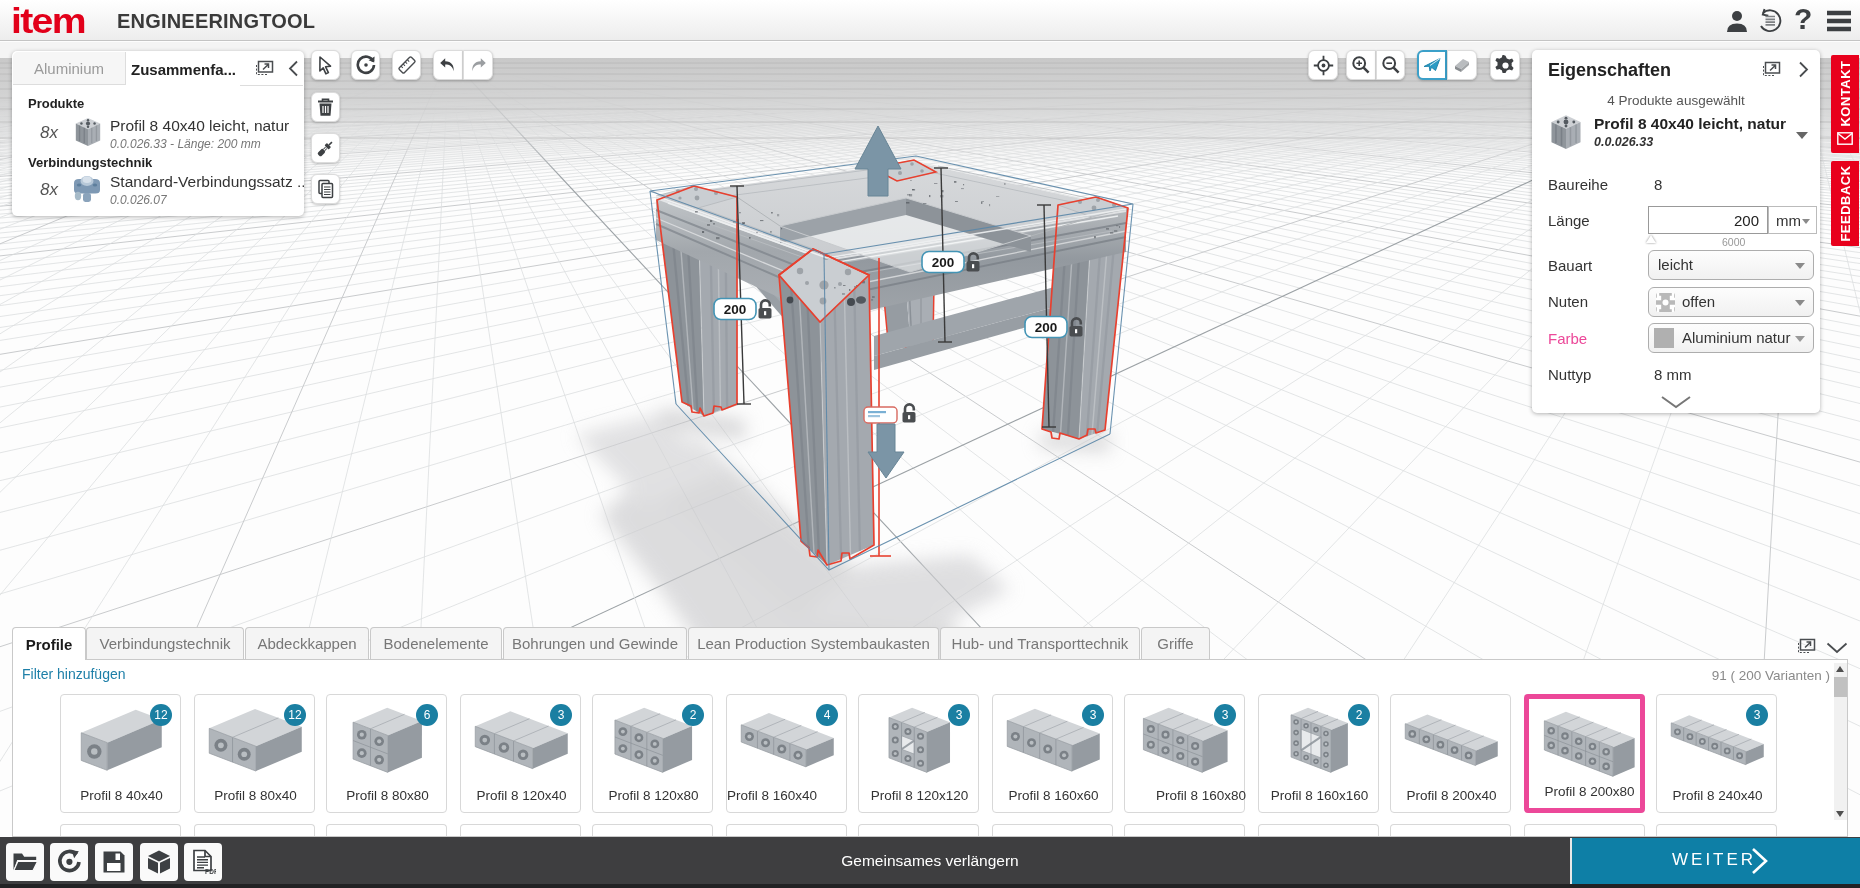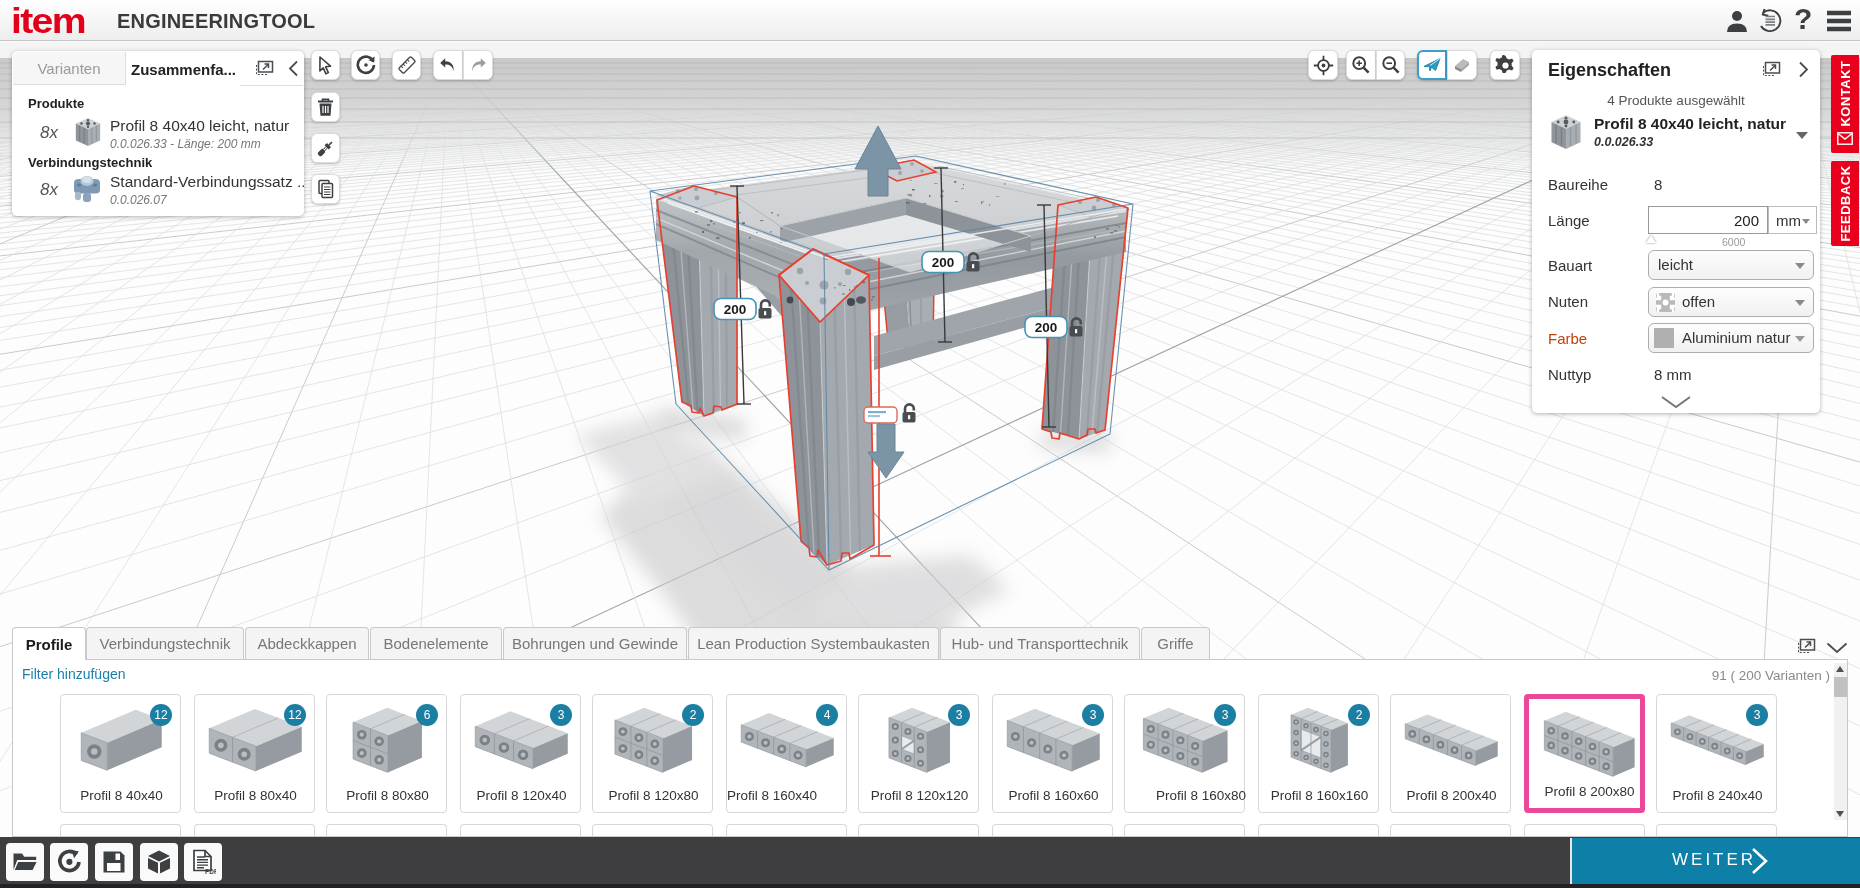--- a/index.html
+++ b/index.html
@@ -1040,21 +1040,21 @@
           <path d="M9.5 8.5 h9.5 M9.5 11.3 h9.5 M9.5 14.1 h9.5 M9.5 16.9 h9.5" stroke="#7d8083" stroke-width="1.7"></path>
         </svg></div>
 <div style="position:absolute;left:1794px;top:4px">
         <div style="font-size:30px;font-weight:700;color:#3d4043;line-height:1">?</div>
       </div>
 <div style="position:absolute;left:1826px;top:10px"><svg width="26" height="22" viewBox="0 0 26 22">
           <path d="M1 3 h24 M1 11 h24 M1 19 h24" stroke="#3d4043" stroke-width="4.6"></path>
         </svg></div>
 </div>
 <div class="panel" style="left:12px;top:51px;width:292px;height:165px;z-index:20">
-<div style="position:absolute;left:1px;top:1px;width:113px;height:33px;background:#f6f6f6;border-right:1px solid #ddd;border-bottom:1px solid #ddd;border-radius:5px 0 0 0;display:flex;align-items:center;justify-content:center;font-size:15px;color:#9a9a9a">Varianten</div>
+<div style="position:absolute;left:1px;top:1px;width:113px;height:33px;background:#f6f6f6;border-right:1px solid #ddd;border-bottom:1px solid #ddd;border-radius:5px 0 0 0;display:flex;align-items:center;justify-content:center;font-size:15px;color:#9a9a9a">Aluminium</div>
 <div style="position:absolute;left:228px;top:34px;right:1px;height:0px;border-top:1px solid #ddd"></div>
 <div style="position:absolute;left:115px;top:1px;width:113px;height:34px;background:#fff;display:flex;align-items:center;justify-content:center;font-size:15px;font-weight:bold;color:#222">Zusammenfa...</div>
 <div style="position:absolute;left:243px;top:9px"><svg width="19" height="17" viewBox="0 0 19 17">
           <rect x="3.5" y="1.5" width="14" height="10.5" fill="none" stroke="#4a4d50" stroke-width="1.5"></rect>
           <path d="M1.5 5 v9.5 h11" fill="none" stroke="#4a4d50" stroke-width="1" stroke-dasharray="2 1.6"></path>
           <path d="M8 9.5 L13.5 4.2 M13.5 8 V4 h-4" fill="none" stroke="#4a4d50" stroke-width="1.5"></path>
         </svg></div>
 <div style="position:absolute;left:276px;top:9px"><svg width="11" height="17" viewBox="0 0 11 17">
           <path d="M9 1.5 L2 8.5 L9 15.5" fill="none" stroke="#4a4d50" stroke-width="1.8"></path>
         </svg></div>
@@ -1232,21 +1232,21 @@
 <div style="position:absolute;left:16px;top:243px;font-size:15px;color:#333">Nuten</div>
 <div class="sel" style="position:absolute;left:116px;top:237px;width:166px;height:30px;border:1.5px solid #adadad;border-radius:6px;background:linear-gradient(#fdfdfd,#f1f1f1)">
 <svg style="position:absolute;left:6px;top:4px" width="21" height="21" viewBox="0 0 21 21">
           <rect x="1" y="1" width="19" height="19" fill="#b9b9b9" rx="2"></rect>
 <path d="M1 7 h4 v-2 h-2 v-4 M1 14 h4 v2 h-2 v4 M20 7 h-4 v-2 h2 v-4 M20 14 h-4 v2 h2 v4" fill="none" stroke="#fff" stroke-width="2.4"></path>
           <circle cx="10.5" cy="10.5" r="3" fill="#fff"></circle>
         </svg>
 <div style="position:absolute;left:33px;top:5px;font-size:15px;color:#333">offen</div>
 <div style="position:absolute;right:8px;top:12px;width:0;height:0;border-left:5px solid transparent;border-right:5px solid transparent;border-top:6px solid #8a8a8a"></div>
       </div>
-<div style="position:absolute;left:16px;top:280px;font-size:15px;color:#c2410c">Farbe</div>
+<div style="position:absolute;left:16px;top:280px;font-size:15px;color:#ec4899">Farbe</div>
 <div class="sel" style="position:absolute;left:116px;top:273px;width:166px;height:30px;border:1.5px solid #adadad;border-radius:6px;background:linear-gradient(#fdfdfd,#f1f1f1)">
 <div style="position:absolute;left:5px;top:4px;width:20px;height:20px;background:#b0b0b0"></div>
 <div style="position:absolute;left:33px;top:5px;font-size:15px;color:#333">Aluminium natur</div>
 <div style="position:absolute;right:8px;top:12px;width:0;height:0;border-left:5px solid transparent;border-right:5px solid transparent;border-top:6px solid #999"></div>
       </div>
 <div style="position:absolute;left:16px;top:316px;font-size:15px;color:#333">Nuttyp</div>
 <div style="position:absolute;left:122px;top:316px;font-size:15px;color:#333">8 mm</div>
 <svg style="position:absolute;left:128px;top:345px" width="32" height="14" viewBox="0 0 32 14">
         <path d="M2 2 L16 12 L30 2" fill="none" stroke="#777" stroke-width="2"></path>
       </svg>
@@ -1667,18 +1667,19 @@
       </svg>
     </div>
 <div style="position:absolute;left:184px;top:843px;width:38px;height:38px;background:#fafafa;border-radius:4px;z-index:41;display:flex;align-items:center;justify-content:center">
       <svg width="26" height="26" viewBox="0 0 26 26">
         <path d="M4 1.5 h11 l6 6 v14 h-17 Z" fill="#fff" stroke="#3d4043" stroke-width="1.7"></path>
         <path d="M15 1.5 v6 h6" fill="none" stroke="#3d4043" stroke-width="1.7"></path>
         <path d="M7 8 h8 M7 10.7 h11 M7 13.4 h11 M7 16.1 h11 M7 18.8 h7" stroke="#3d4043" stroke-width="1.4"></path>
         <text x="15" y="25" font-size="6.5" font-weight="700" fill="#3d4043" font-family="Liberation Sans">PDF</text>
       </svg>
     </div>
+<div style="position:absolute;left:700px;top:852px;width:460px;text-align:center;font-size:15.5px;color:#fff;z-index:41">Gemeinsames verlängern</div>
 <div style="position:absolute;left:1570px;top:838px;width:290px;height:46px;background:#0e7fa6;border-left:2px solid #e8e8e8;z-index:41">
 <div style="position:absolute;left:100px;top:12px;font-size:17px;color:#fff;letter-spacing:3px">WEITER</div>
 <svg style="position:absolute;left:172px;top:9px" width="30" height="28" viewBox="0 0 30 28">
         <path d="M9 2 L22 14 L9 26" fill="none" stroke="#fff" stroke-width="2.6"></path>
       </svg>
 </div>
 </div>
 </body></html>

